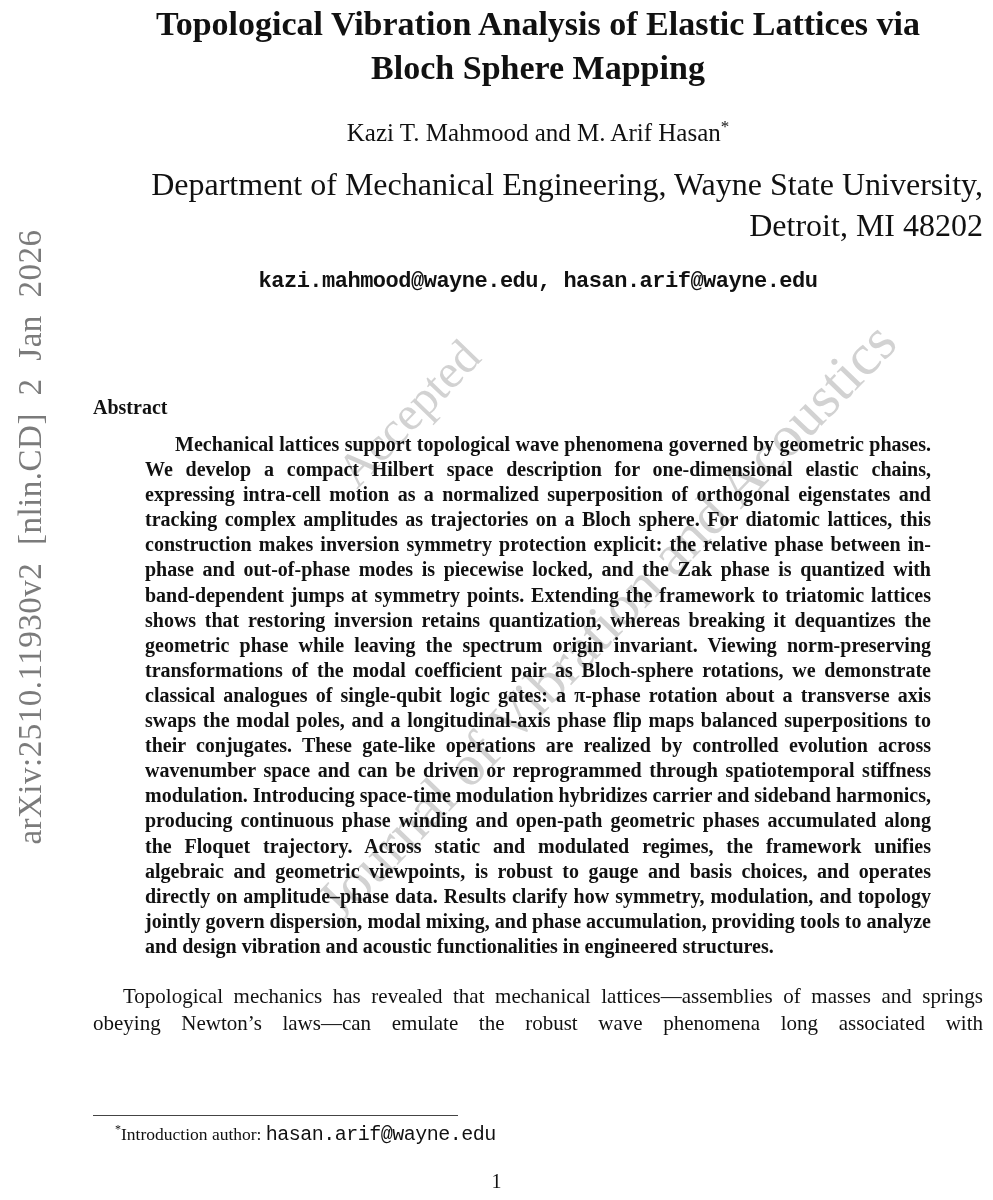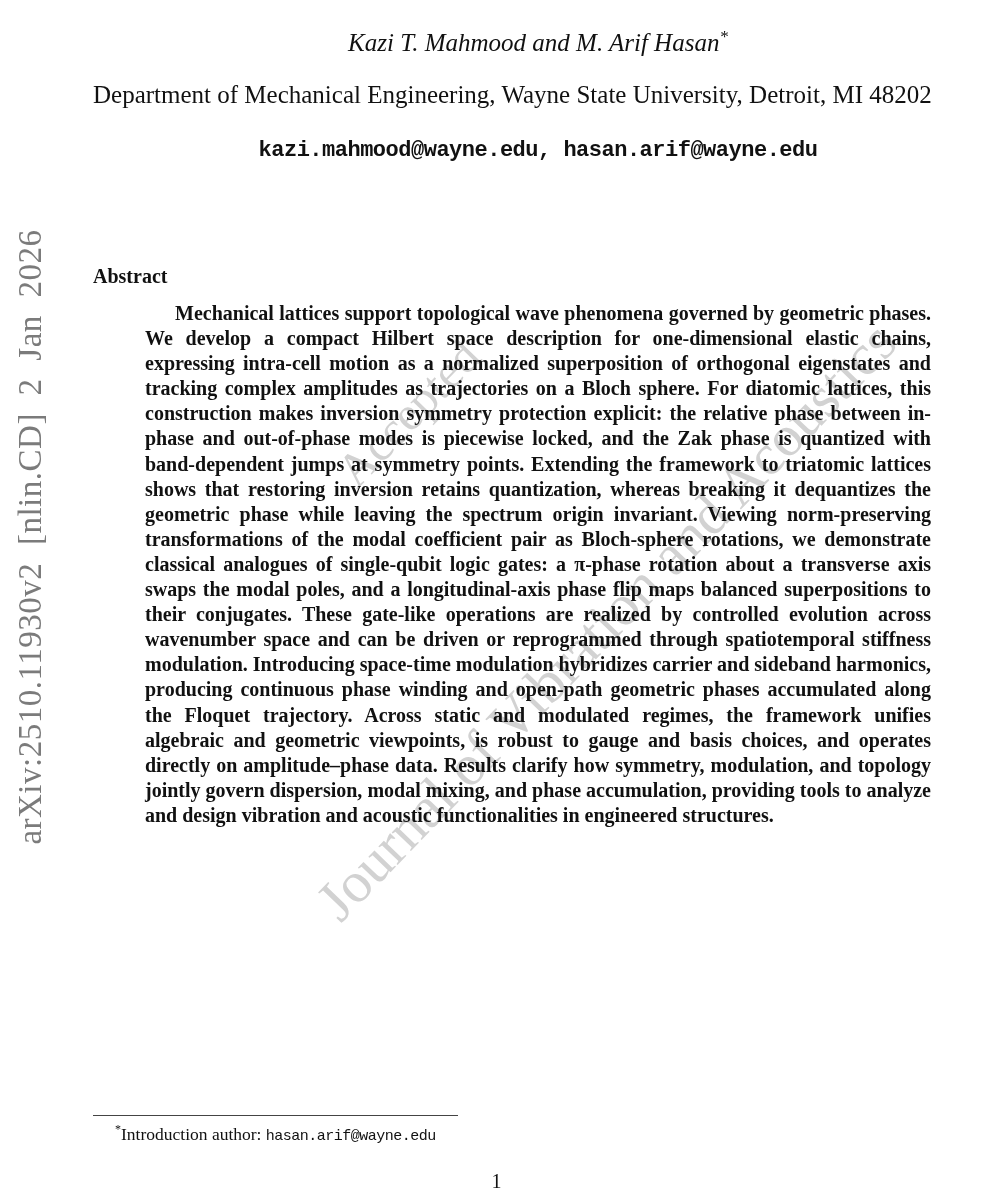--- a/index.html
+++ b/index.html
@@ -53,32 +53,31 @@
     text-align:center;
     font-size:34px;
     font-weight:bold;
     line-height:44px;
   }
   .authors{
     margin-top:28px;
     text-align:center;
     font-size:25px;
     line-height:30px;
-    font-style:italic;
   }
   .authors .star{
     vertical-align:super;
     font-size:17px;
     line-height:0;
   }
   .affiliation{
     margin:16px auto 0 auto;
     max-width:900px;
-    text-align:left;
-    font-size:25px;
+    text-align:right;
+    font-size:32px;
     line-height:41px;
   }
   .emails{
     margin-top:23px;
     text-align:center;
     font-family:"Liberation Mono", monospace;
     font-size:22px;
     letter-spacing:-0.5px;
     font-weight:bold;
   }
@@ -126,21 +125,21 @@
     font-size:17.5px;
     z-index:1;
   }
   .footnote .star{
     vertical-align:super;
     font-size:12px;
     margin-left:22px;
   }
   .footnote .fn-email{
     font-family:"Liberation Mono", monospace;
-    font-size:15px;
+    font-size:20px;
     letter-spacing:-0.5px;
   }
   .page-number{
     position:absolute;
     left:0;top:1170px;
     width:993px;
     text-align:center;
     font-size:20px;
     z-index:1;
   }
@@ -150,34 +149,36 @@
 
 <div class="page">
 
   <div class="wm wm-accepted">Accepted</div>
   <div class="wm wm-journal">Journal of Vibration and Acoustics</div>
 
   <div class="arxiv-stamp">arXiv:2510.11930v2  [nlin.CD]  2 Jan 2026</div>
 
   <div class="content">
 
+    <div class="title">Topological Vibration Analysis of Elastic Lattices via Bloch Sphere Mapping</div>
 
     <div class="authors"><span>Kazi T. Mahmood and M. Arif Hasan</span><span class="star">*</span></div>
 
     <div class="affiliation">Department of Mechanical Engineering, Wayne State University, Detroit, MI 48202</div>
 
     <div class="emails">kazi.mahmood@wayne.edu, hasan.arif@wayne.edu</div>
 
     <div class="abstract-head">Abstract</div>
 
     <div class="abstract">
       <div class="abstract-body">Mechanical lattices support topological wave phenomena governed by geometric phases. We develop a compact Hilbert space description for one-dimensional elastic chains, expressing intra-cell motion as a normalized superposition of orthogonal eigenstates and tracking complex amplitudes as trajectories on a Bloch sphere. For diatomic lattices, this construction makes inversion symmetry protection explicit: the relative phase between in-phase and out-of-phase modes is piecewise locked, and the Zak phase is quantized with band-dependent jumps at symmetry points. Extending the framework to triatomic lattices shows that restoring inversion retains quantization, whereas breaking it dequantizes the geometric phase while leaving the spectrum origin invariant. Viewing norm-preserving transformations of the modal coefficient pair as Bloch-sphere rotations, we demonstrate classical analogues of single-qubit logic gates: a π-phase rotation about a transverse axis swaps the modal poles, and a longitudinal-axis phase flip maps balanced superpositions to their conjugates. These gate-like operations are realized by controlled evolution across wavenumber space and can be driven or reprogrammed through spatiotemporal stiffness modulation. Introducing space-time modulation hybridizes carrier and sideband harmonics, producing continuous phase winding and open-path geometric phases accumulated along the Floquet trajectory. Across static and modulated regimes, the framework unifies algebraic and geometric viewpoints, is robust to gauge and basis choices, and operates directly on amplitude–phase data. Results clarify how symmetry, modulation, and topology jointly govern dispersion, modal mixing, and phase accumulation, providing tools to analyze and design vibration and acoustic functionalities in engineered structures.</div>
     </div>
 
 
+    <div class="body-para">Topological mechanics has revealed that mechanical lattices—assemblies of masses and springs obeying Newton’s laws—can emulate the robust wave phenomena long associated with</div>
 
   </div>
 
   <div class="footnote-rule"></div>
 
   <div class="footnote"><span class="star">*</span><span>Introduction author: </span><span class="fn-email">hasan.arif@wayne.edu</span></div>
 
   <div class="page-number">1</div>
 
 </div>

